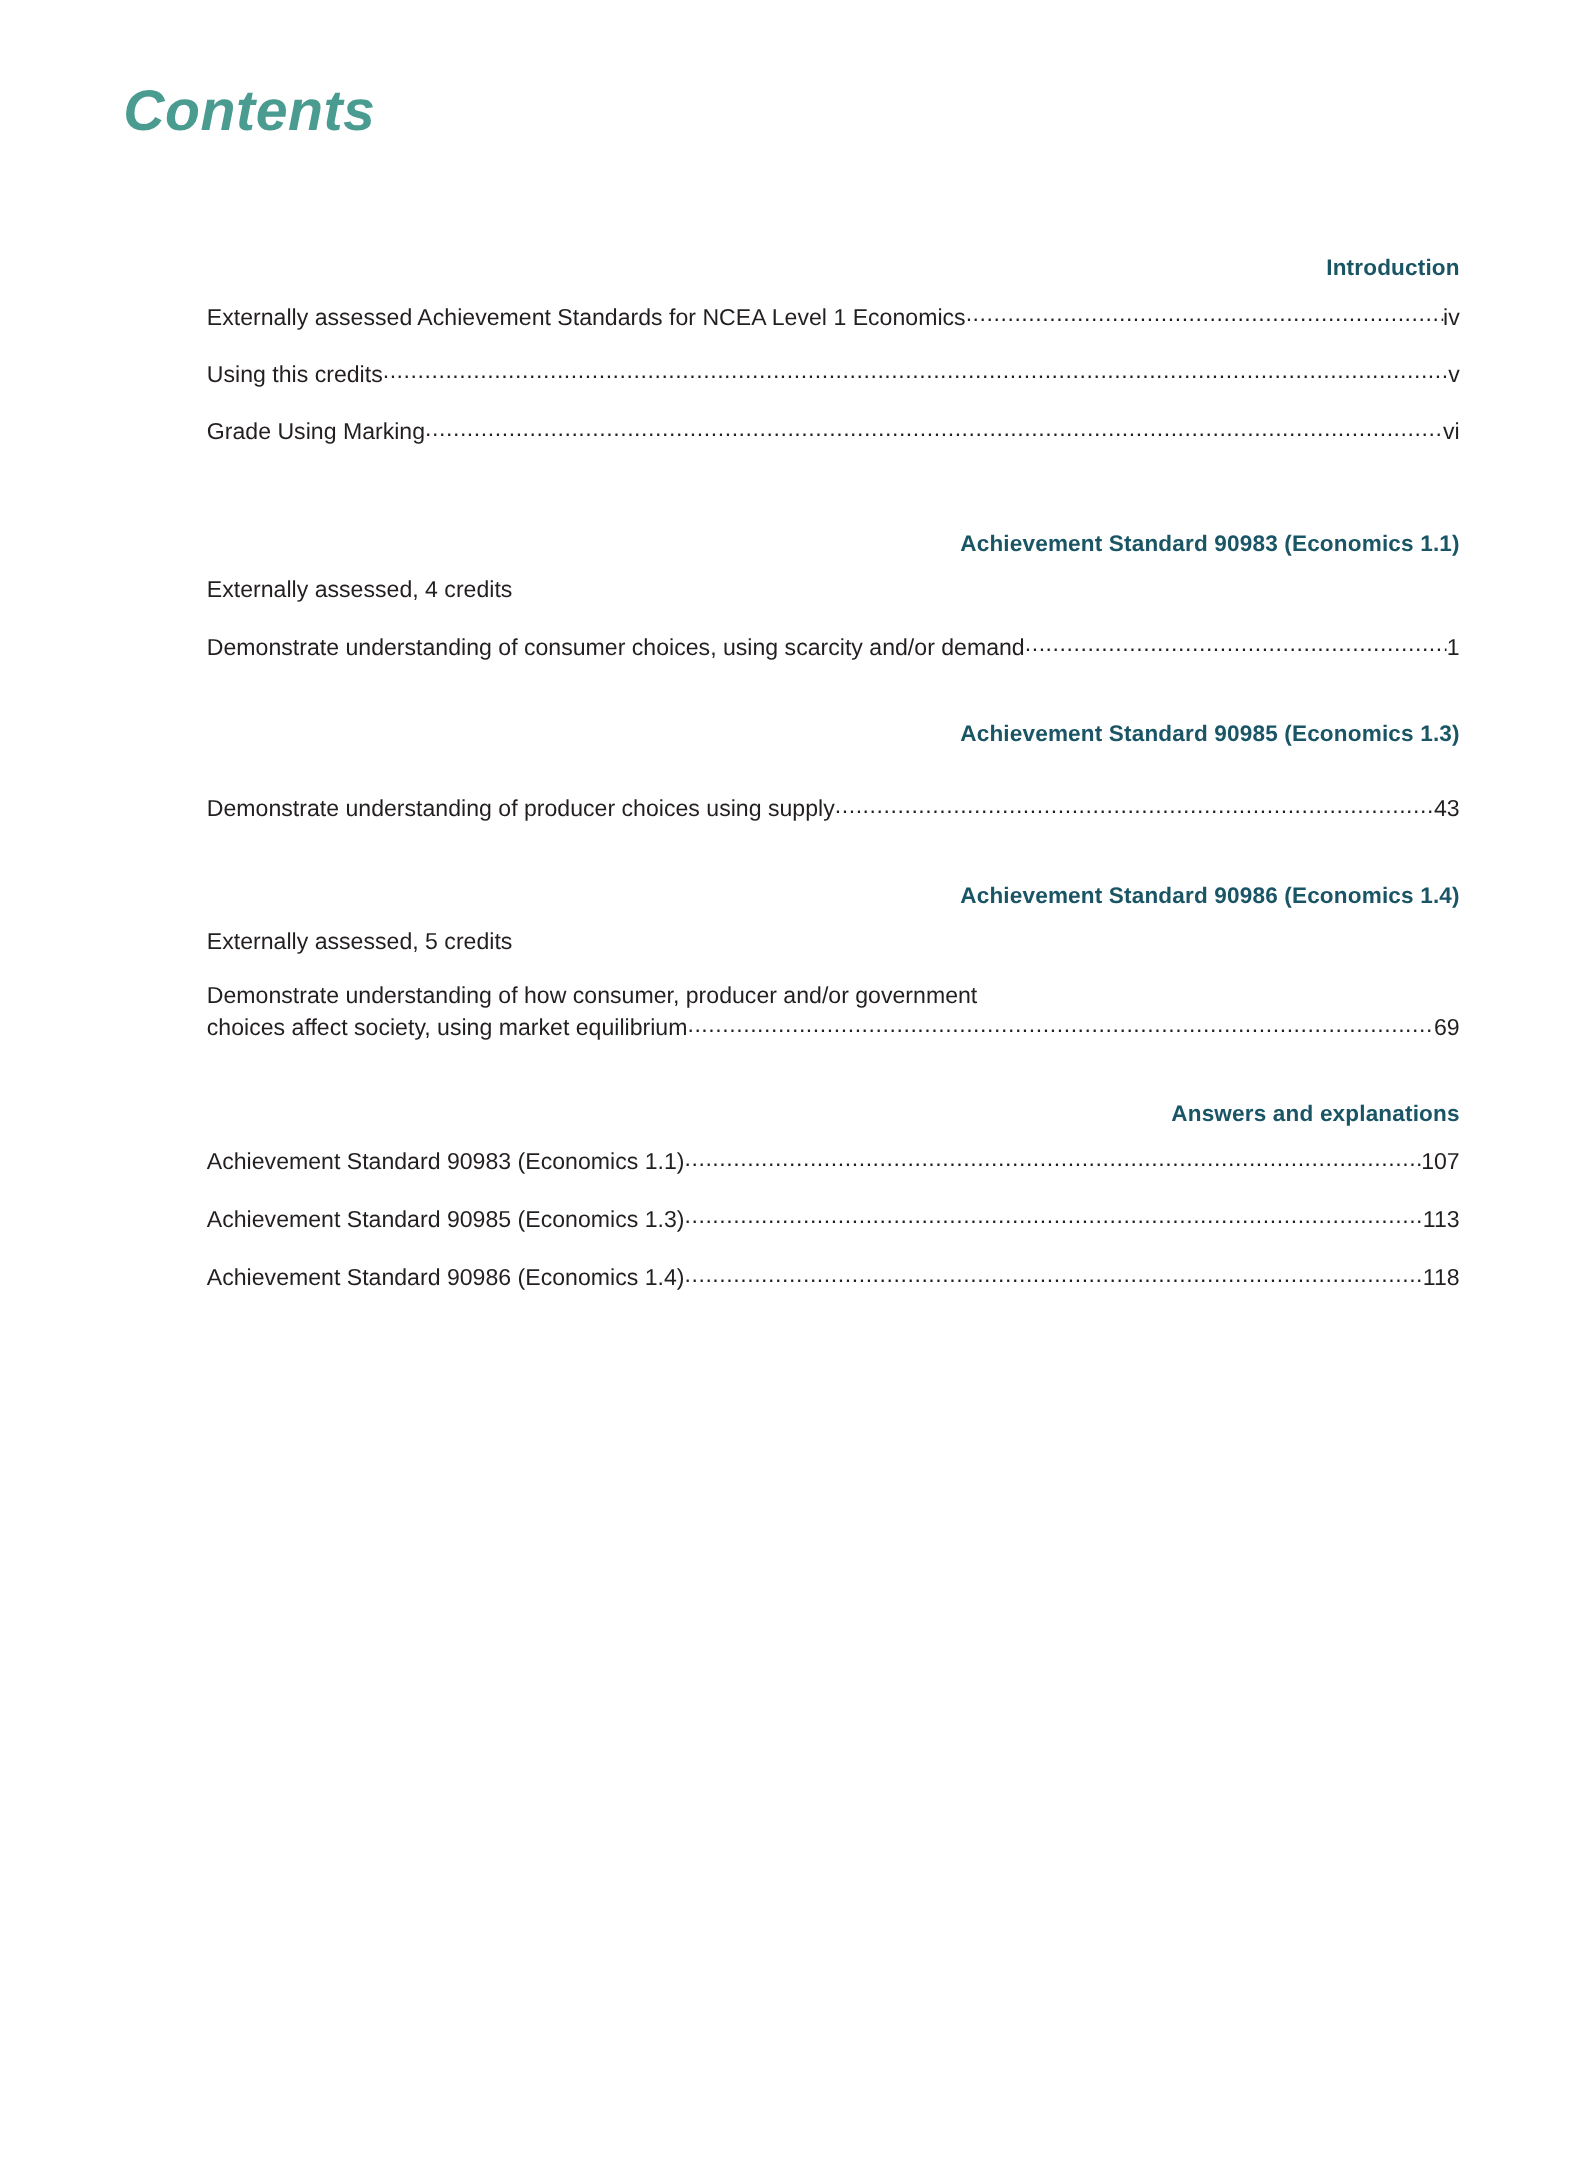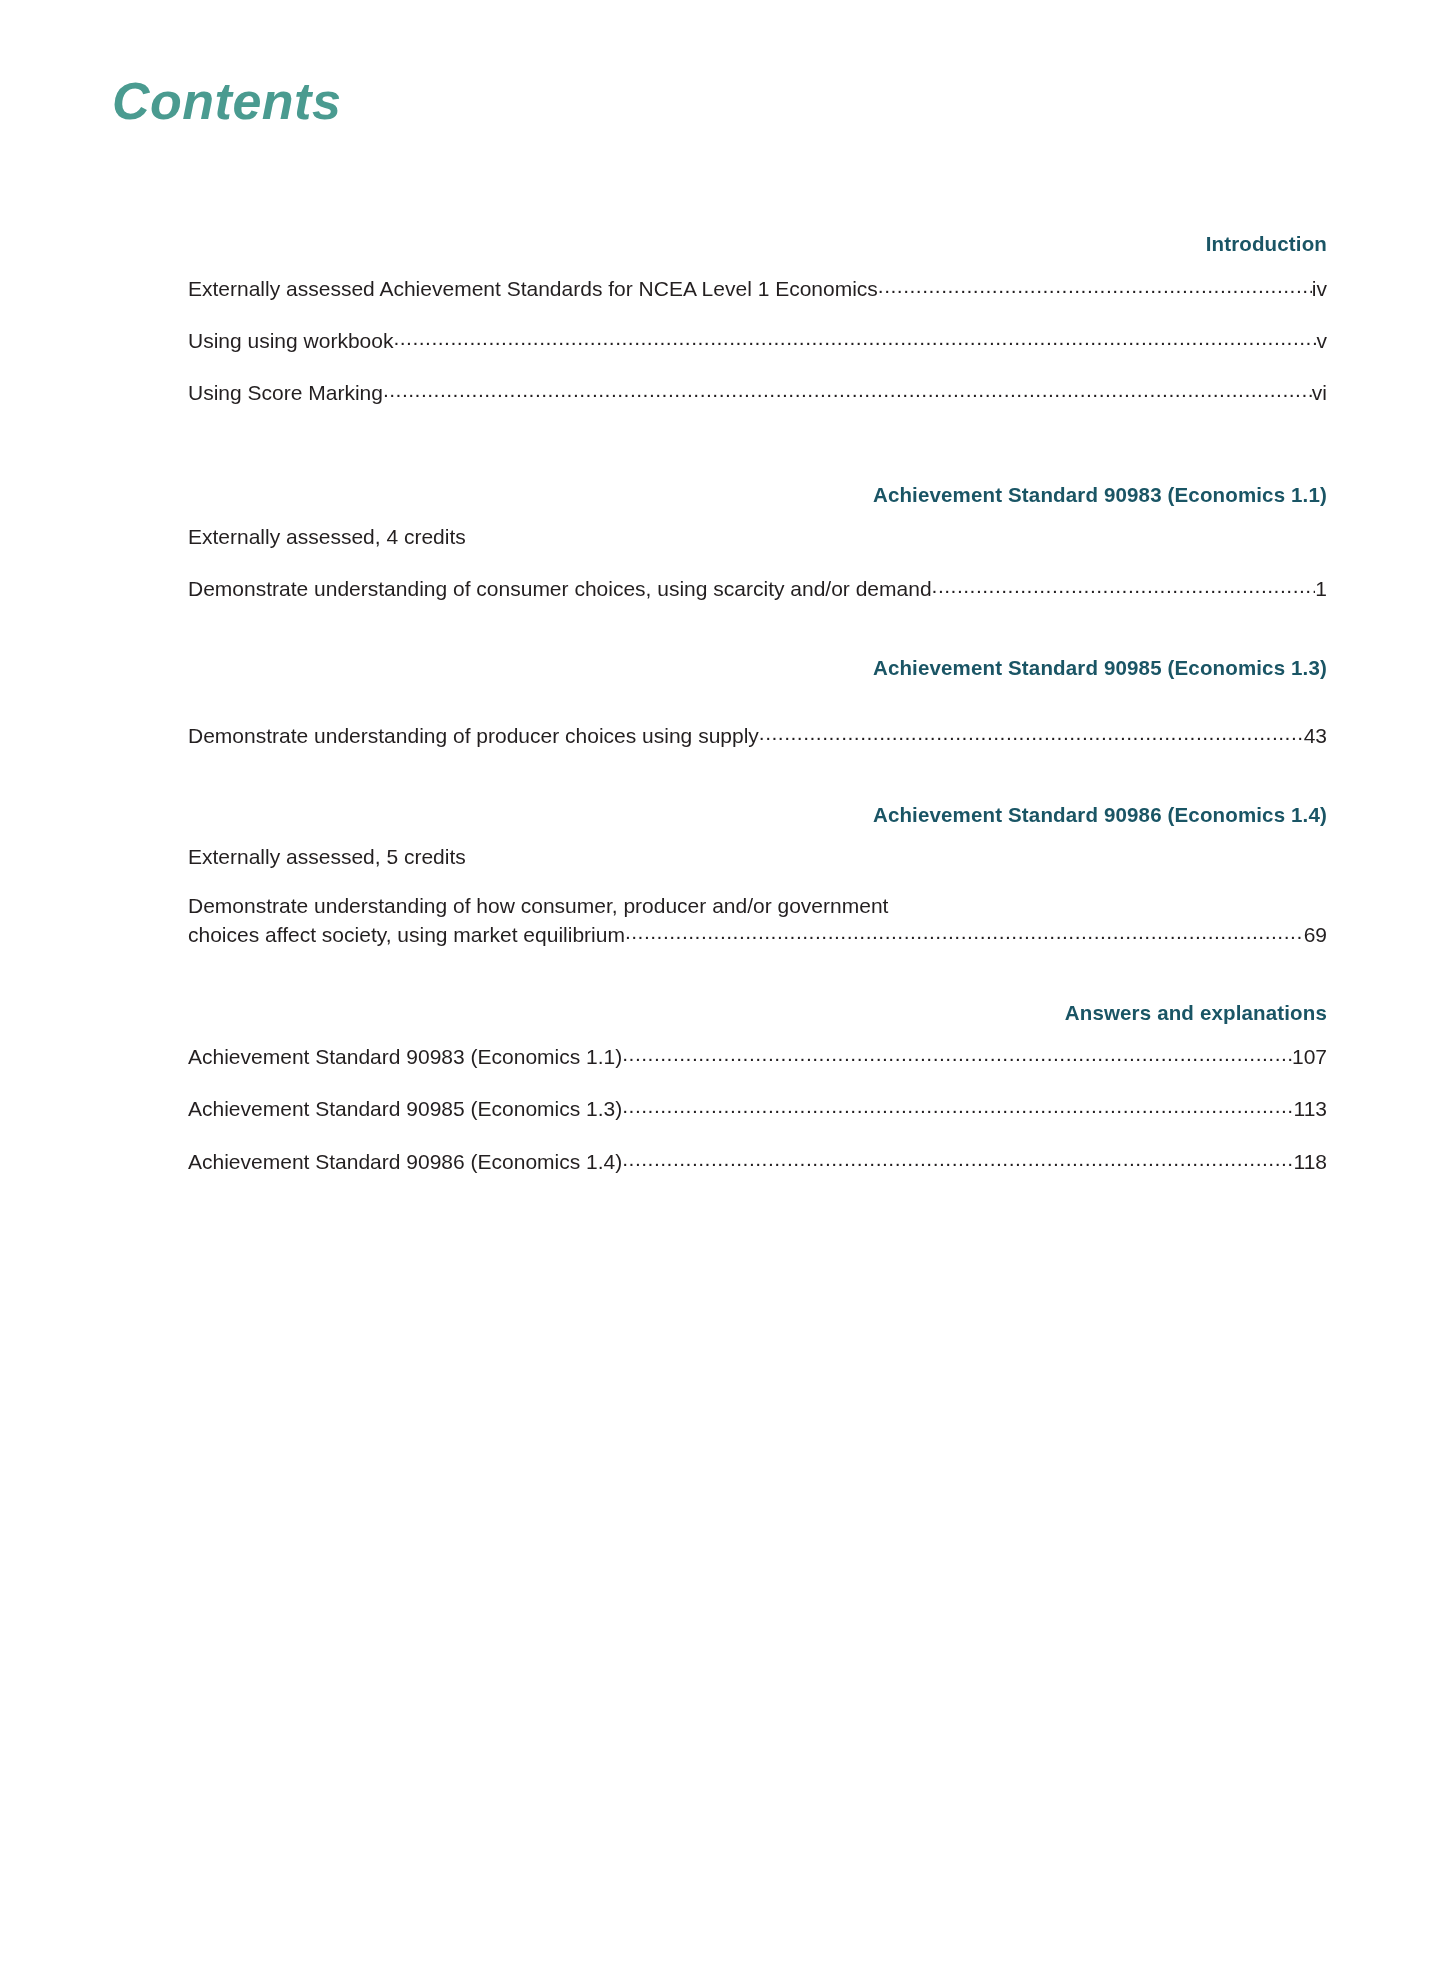--- a/index.html
+++ b/index.html
@@ -130,28 +130,28 @@
       <div class="entries">
 
         <div class="entry">
           <span class="entry-text">Externally assessed Achievement Standards for NCEA Level 1 Economics</span>
           <span class="leader"></span>
           <span class="pageno">iv</span>
         </div>
         <div class="sp-e"></div>
 
         <div class="entry">
-          <span class="entry-text">Using using workbook</span>
+          <span class="entry-text">Using this credits</span>
           <span class="leader"></span>
           <span class="pageno">v</span>
         </div>
         <div class="sp-e"></div>
 
         <div class="entry">
-          <span class="entry-text">Using Score Marking</span>
+          <span class="entry-text">Grade Using Marking</span>
           <span class="leader"></span>
           <span class="pageno">vi</span>
         </div>
         <div class="sp-e"></div>
 
 
       </div>
     </div>
 
     <div class="sp-sec"></div>

